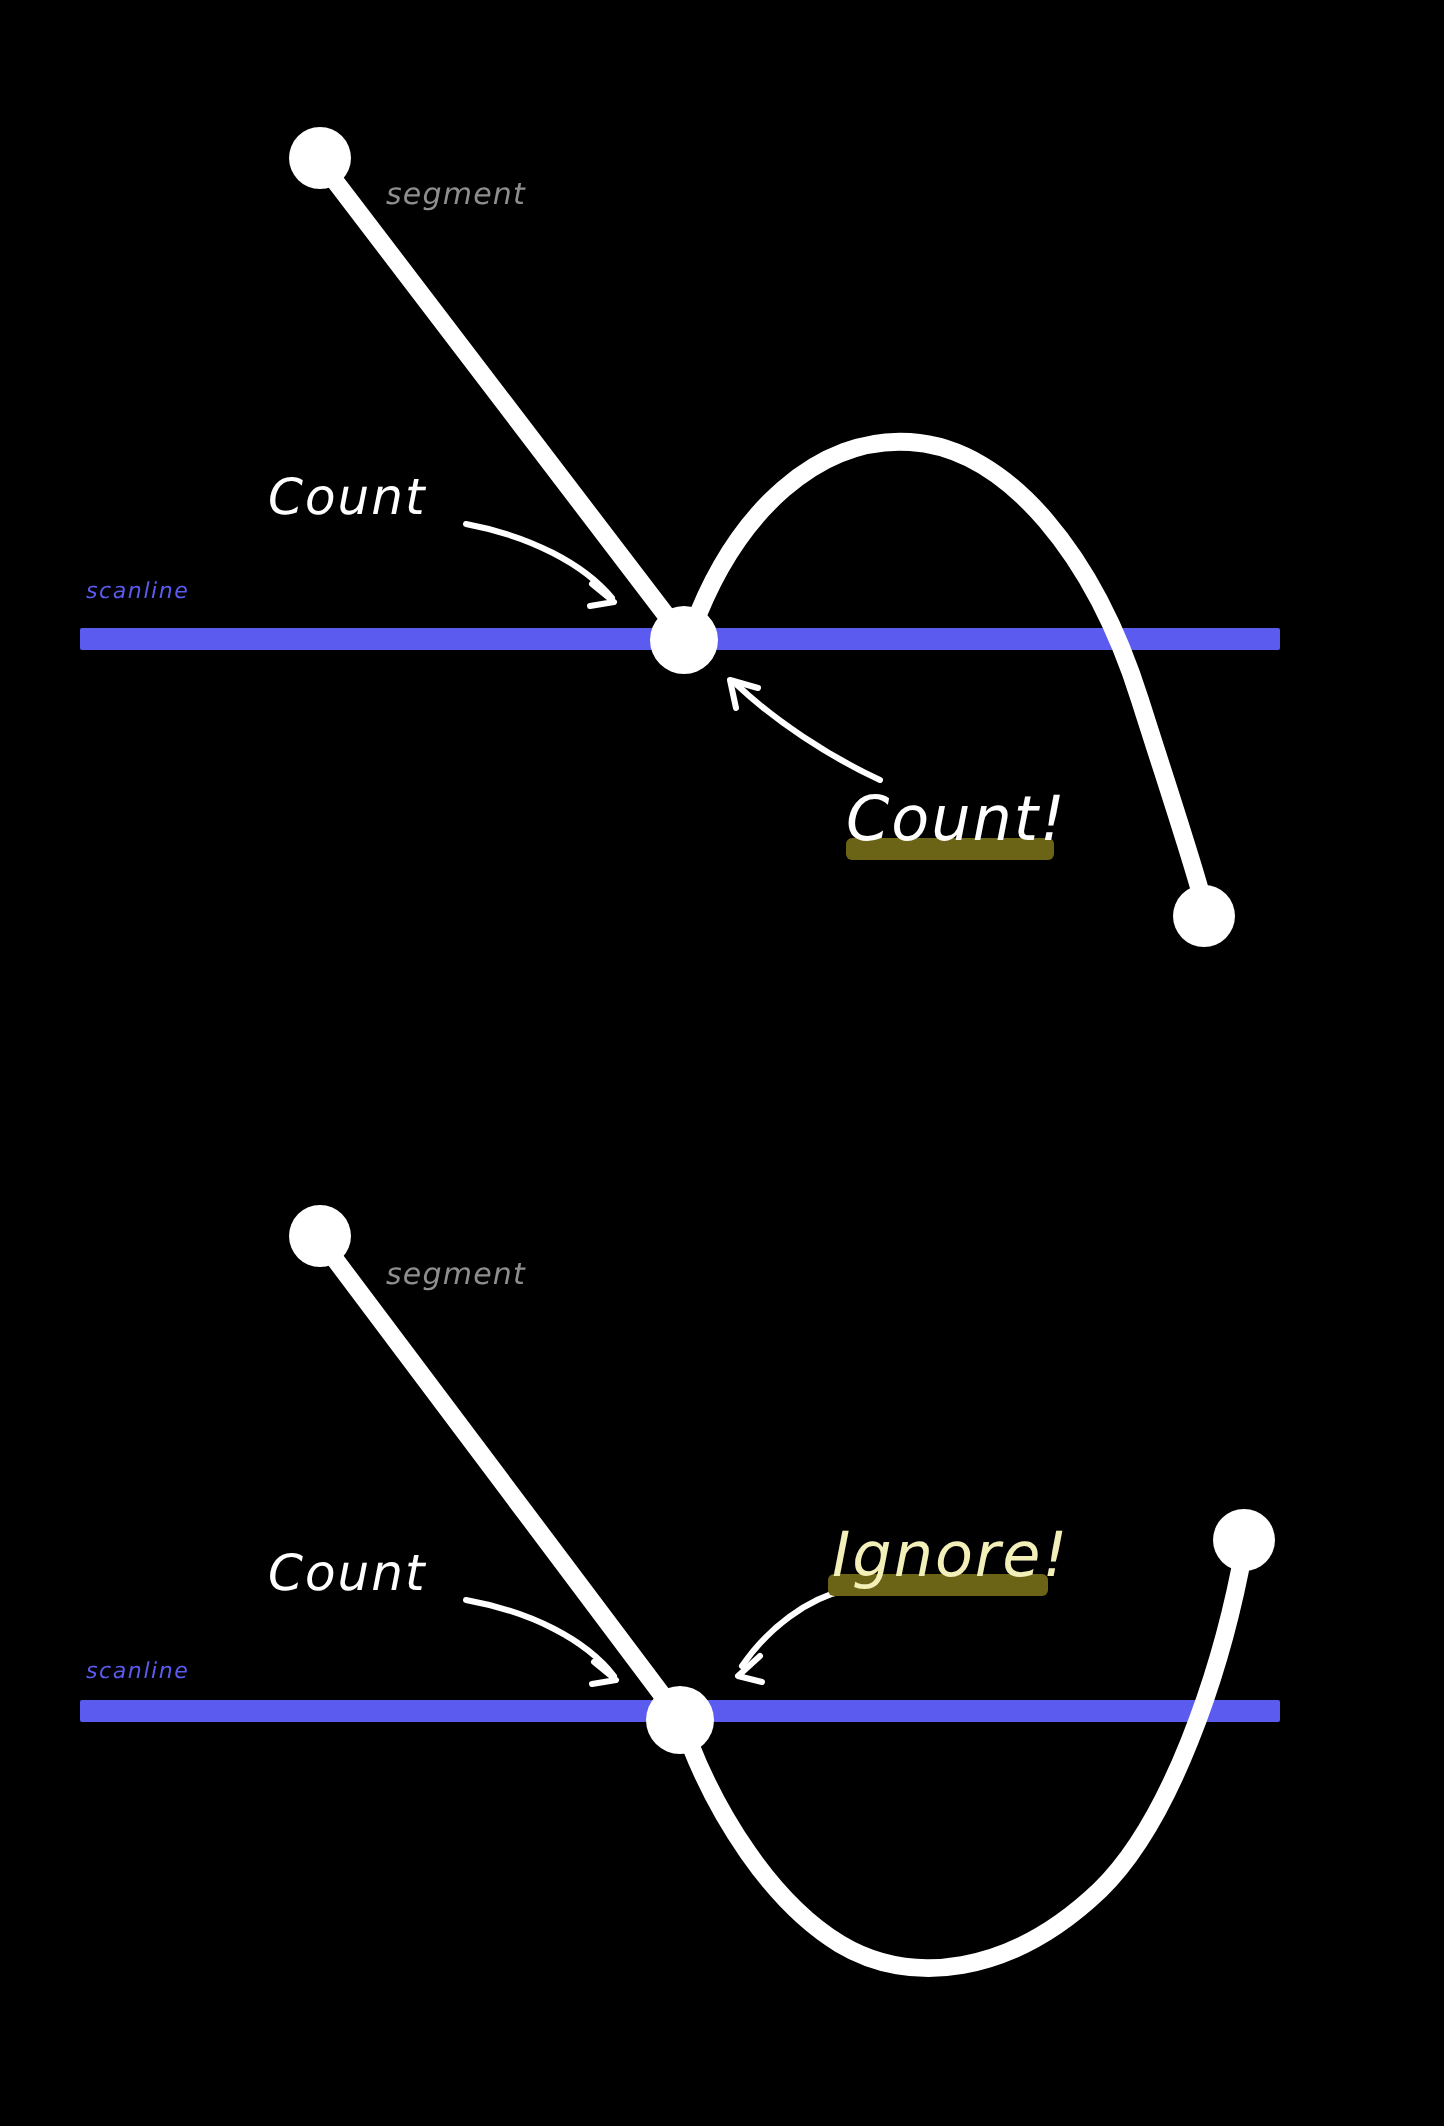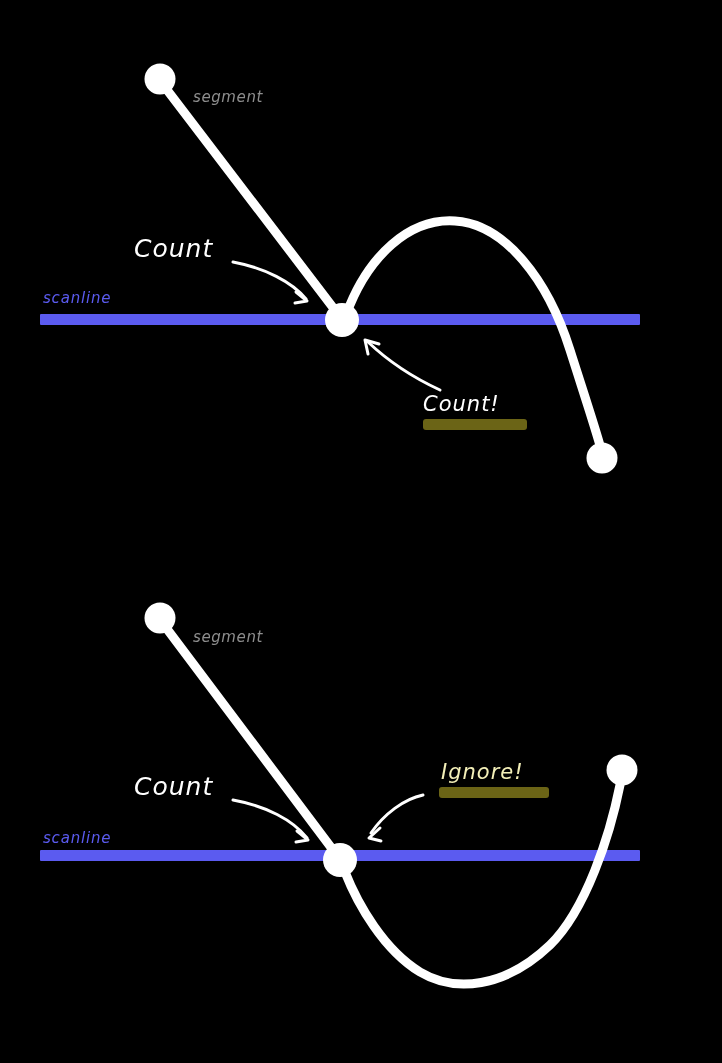--- a/index.html
+++ b/index.html
@@ -41,33 +41,33 @@
     font-style: italic;
     letter-spacing: 1px;
   }
   .label-small-gray {
     font-size: 15px;
     color: #8e8e8e;
     font-style: italic;
     letter-spacing: 0.6px;
   }
   .label-scanline {
-    font-size: 15px;
+    font-size: 11px;
     color: #5b5bf0;
     font-style: italic;
     letter-spacing: 0.8px;
   }
   .label-highlighted {
     position: absolute;
     white-space: nowrap;
   }
   .hl-text {
     position: relative;
     z-index: 2;
-    font-size: 21px;
+    font-size: 31px;
     font-style: italic;
     font-family: "DejaVu Sans", sans-serif;
     letter-spacing: 1px;
   }
   .hl-text.white { color: #ffffff; }
   .hl-text.cream { color: #f3efb8; }
   .hl-bar {
     position: absolute;
     z-index: 1;
     background: #6b6416;
@@ -146,18 +146,18 @@
     <div class="hl-bar" style="left:0px; top:27px; width:104px; height:11px;"></div>
     <span class="hl-text white">Count!</span>
   </div>
 
   <div class="hand-label label-small-gray" style="left:193px; top:628px;">segment</div>
 
   <div class="hand-label label-scanline" style="left:43px; top:829px;">scanline</div>
 
   <div class="hand-label label-big" style="left:134px; top:772px;">Count</div>
 
-  <div class="label-highlighted" style="left:441px; top:760px;">
+  <div class="label-highlighted" style="left:416px; top:760px;">
     <div class="hl-bar" style="left:-2px; top:27px; width:110px; height:11px;"></div>
     <span class="hl-text cream">Ignore!</span>
   </div>
 
 </div>
 
 </body></html>

